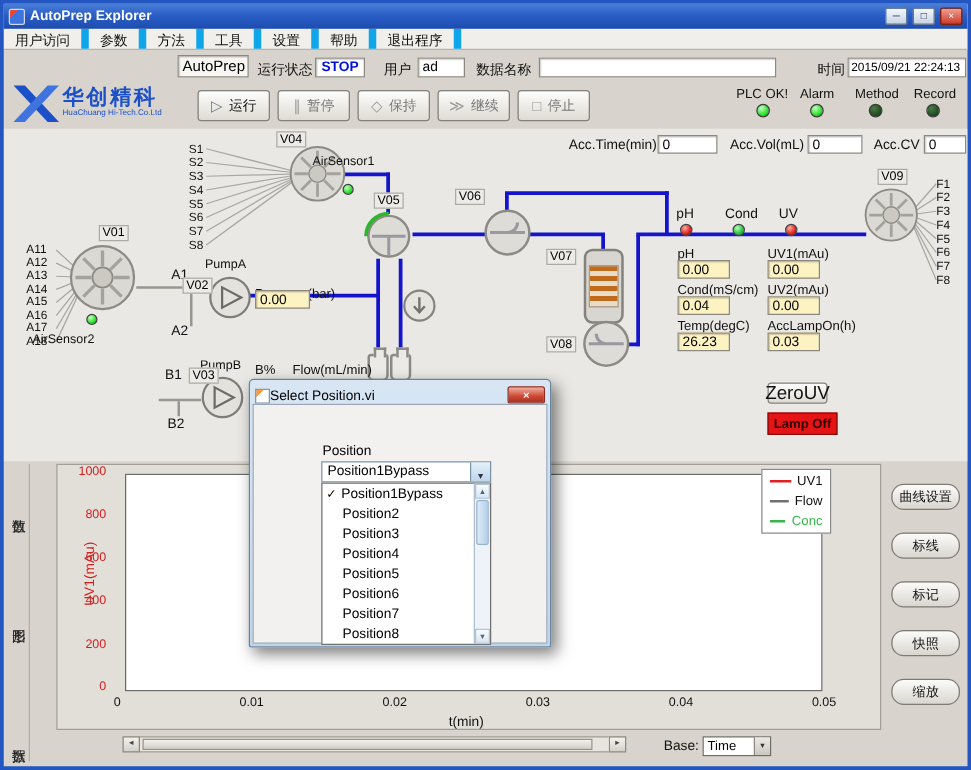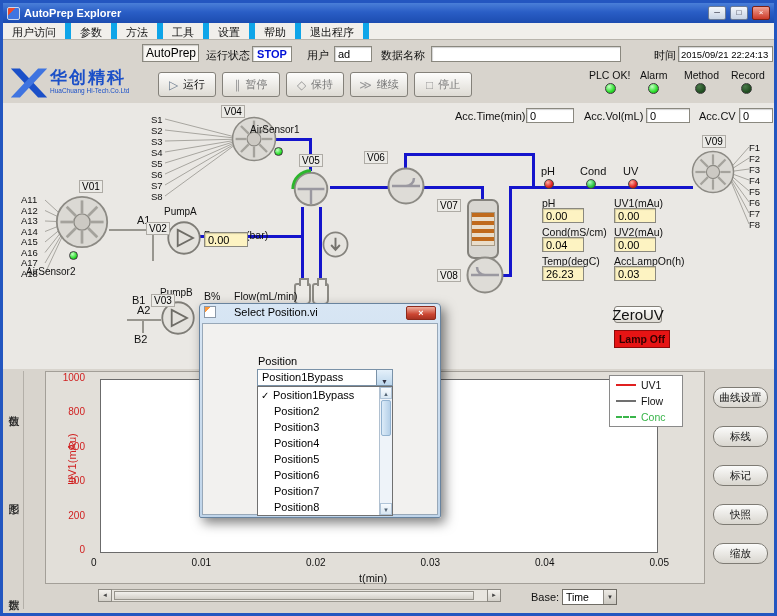--- a/index.html
+++ b/index.html
@@ -58,21 +58,21 @@
     font-size:10.5px; font-weight:bold; display:flex; align-items:center; justify-content:center; z-index:6; }
 
   
   .brand-name { position:absolute; left:47px; top:63px; font-size:17px; font-weight:bold; color:#1b50c8; letter-spacing:2px; z-index:6; }
   .brand-sub  { position:absolute; left:47px; top:84px; font-size:6.5px; color:#1b50c8; z-index:6; }
 
   
   .dialog { position:absolute; width:242px; height:215px; padding:2px;
     background:linear-gradient(#d8e6f4,#c0d5ea); border:1px solid #68839e; border-radius:4px 4px 2px 2px;
     box-shadow:4px 5px 12px rgba(0,0,0,.5); z-index:50; }
-  .dlg-tb { height:17px; display:flex; align-items:flex-start; gap:18px; padding:0 2px; }
+  .dlg-tb { height:17px; display:flex; align-items:flex-end; gap:0; padding:0 2px; }
   .dlg-ico { width:12px; height:12px; background:linear-gradient(135deg,#ff9a3c 0 4px,#fff 4px); border:1px solid #8a98a8; }
   .dlg-title { font-size:11px; color:#000; flex:1; }
   .dlg-close { width:30px; height:14px; background:linear-gradient(#f0b0a0,#cc4632 60%,#a83222);
     border:1px solid #8e2a1c; border-radius:2px; color:#fff; font-size:9px; line-height:12px; text-align:center; font-weight:bold; }
   .dlg-body { position:relative; height:192px; background:#f2f1ef; border:1px solid #98a8b8; }
   .dlg-pos-label { position:absolute; left:55px; top:31px; font-size:11px; color:#000; }
   .combo { position:absolute; left:54px; top:45px; width:136px; height:17px; background:#fff; border:1px solid #7a92a8; display:flex; }
   .combo-text { flex:1; font-size:11px; line-height:15px; padding-left:4px; white-space:nowrap; overflow:hidden; }
   .combo-btn { width:16px; background:linear-gradient(#e4f0fa,#bcd6ec); border-left:1px solid #7a92a8; text-align:center; }
   .combo-arrow { font-size:7px; color:#334; line-height:15px; }
@@ -91,21 +91,21 @@
   .chart-box { position:absolute; left:42px; top:368px; width:660px; height:213px; background:#e2dfd9; border:1px solid #a39f98; z-index:4; }
   .plot { position:absolute; left:97px; top:376px; width:558px; height:174px; background:#fff; border:1px solid #6b6b6b; z-index:5; }
   .yticks { position:absolute; left:40px; top:370px; width:42px; height:182px; display:flex; flex-direction:column;
     justify-content:space-between; align-items:flex-end; z-index:6; }
   .yticks div { font-size:10px; color:#d02020; line-height:10px; }
   .xticks { position:absolute; left:88px; top:554px; width:578px; display:flex; justify-content:space-between; z-index:6; }
   .xticks div { font-size:10px; color:#111; }
   .yaxis-label { position:absolute; left:24px; top:450px; width:90px; height:12px; text-align:center;
     font-size:11px; color:#d02020; transform:rotate(-90deg); z-index:6; }
   .xaxis-label { position:absolute; left:320px; top:569px; width:100px; text-align:center; font-size:11px; color:#111; z-index:6; }
-  .legend { position:absolute; left:606px; top:372px; width:74px; height:52px; background:#fff; border:1px solid #8a8a8a; z-index:7; }
+  .legend { position:absolute; left:606px; top:372px; width:56px; height:52px; background:#fff; border:1px solid #8a8a8a; z-index:7; }
   .leg-row { display:flex; align-items:center; gap:5px; padding:3px 6px 1px 6px; font-size:10.5px; color:#111; }
   .leg-line { width:20px; height:0; }
   .leg-uv1  { border-top:2px solid #e02020; }
   .leg-flow { border-top:2px solid #707070; }
   .leg-conc { border-top:2px dashed #39b54a; }
   .side-btns { position:absolute; left:710px; top:384px; display:flex; flex-direction:column; gap:18px; z-index:6; }
   .side-btns div { width:55px; height:21px; background:linear-gradient(#fbfbfa,#d9d6cf); border:1px solid #7e7b74;
     border-radius:10px; font-size:10.5px; color:#111; display:flex; align-items:center; justify-content:center; }
   .vtab { position:absolute; writing-mode:vertical-rl; font-size:11px; color:#222; z-index:6; }
 
@@ -311,21 +311,21 @@
       <line x1="13" y1="47" x2="23" y2="37"></line>
         <line x1="37" y1="23" x2="47" y2="13"></line>
     </g>
     <circle cx="30" cy="30" r="9" fill="#ccc9c3" stroke="#8c8a84" stroke-width="1.5"></circle>
   </svg>
   <div class="t t10" style="left:247px; top:121px;">AirSensor1</div>
   <div class="led on" style="left:271px; top:144px; width:9px; height:9px;"></div>
 
   <div class="t" style="left:134px; top:211px;">A1</div>
   <div class="vtag" style="left:143px; top:219px;">V02</div>
-  <div class="t" style="left:134px; top:256px;margin-top:45px;">A2</div>
+  <div class="t" style="left:134px; top:256px;">A2</div>
   <div class="t t10" style="left:161px; top:203px;">PumpA</div>
   <svg class="comp" style="left:163px; top:217px; width:36px; height:36px;" viewBox="0 0 40 40">
     <circle cx="20" cy="20" r="17.5" fill="#e4e2dd" stroke="#7f7d77" stroke-width="2"></circle>
     <path d="M13 11 L30 20 L13 29 Z" fill="none" stroke="#6e6c66" stroke-width="2"></path>
   </svg>
 
   <div class="t" style="left:129px; top:291px;">B1</div>
   <div class="vtag" style="left:148px; top:291px;">V03</div>
   <div class="t" style="left:131px; top:330px;">B2</div>
   <div class="t t10" style="left:157px; top:284px;">PumpB</div>

